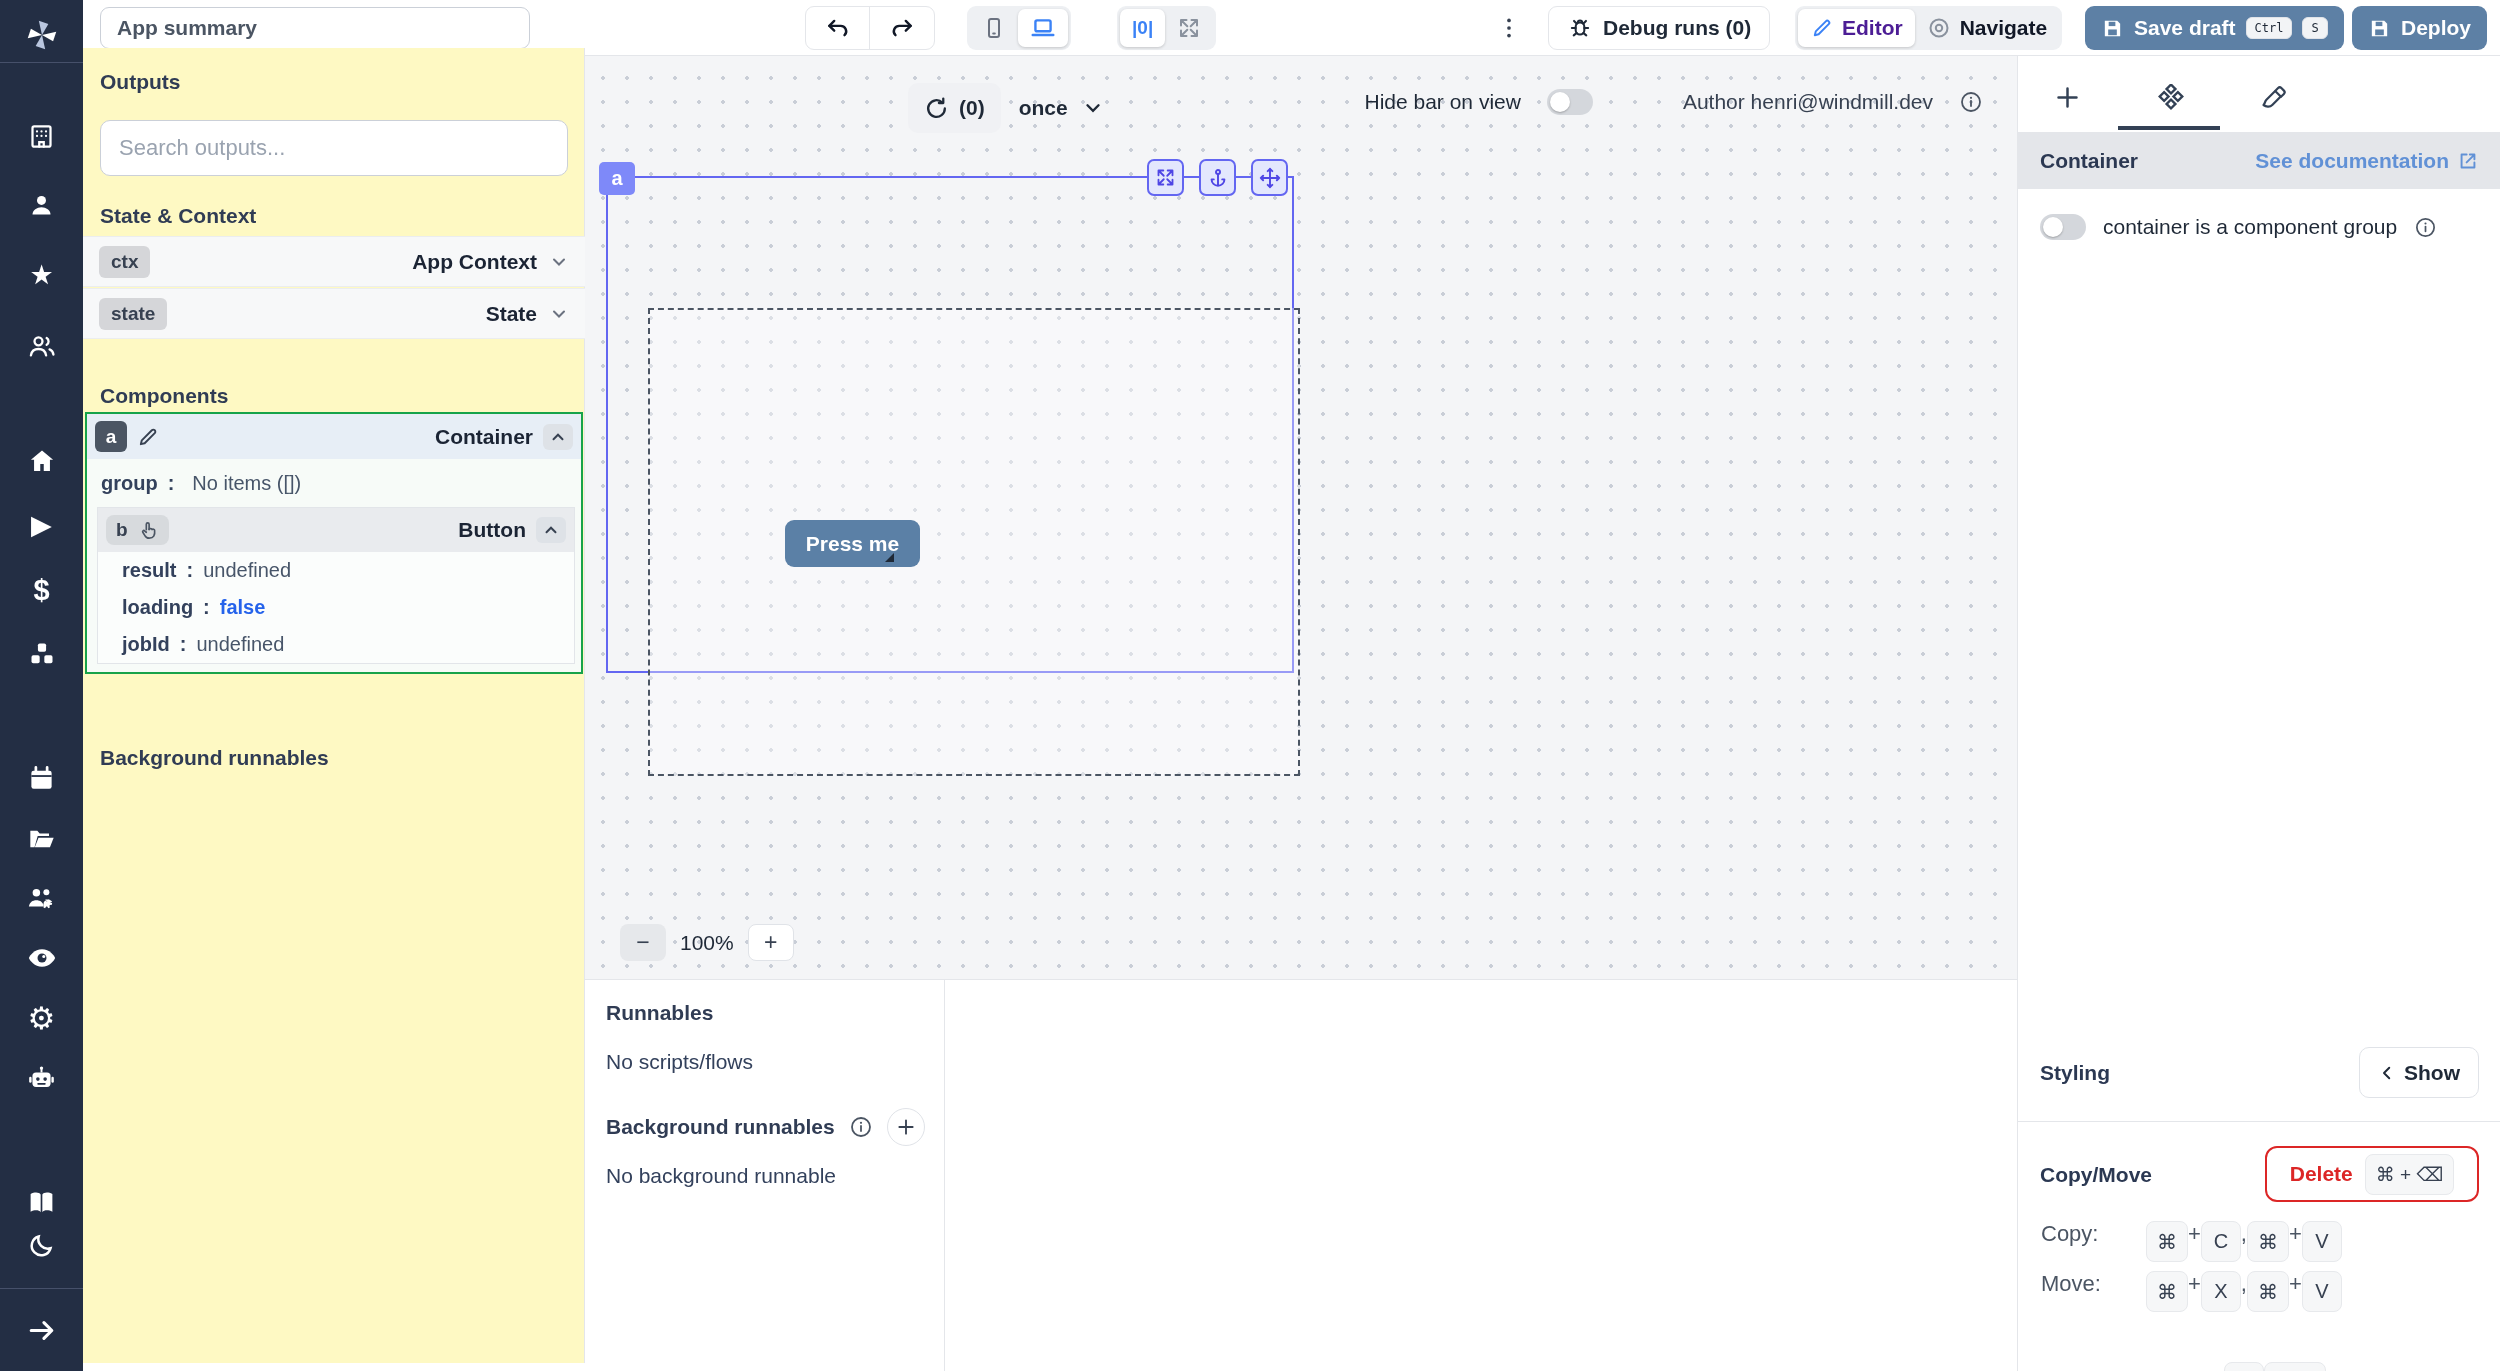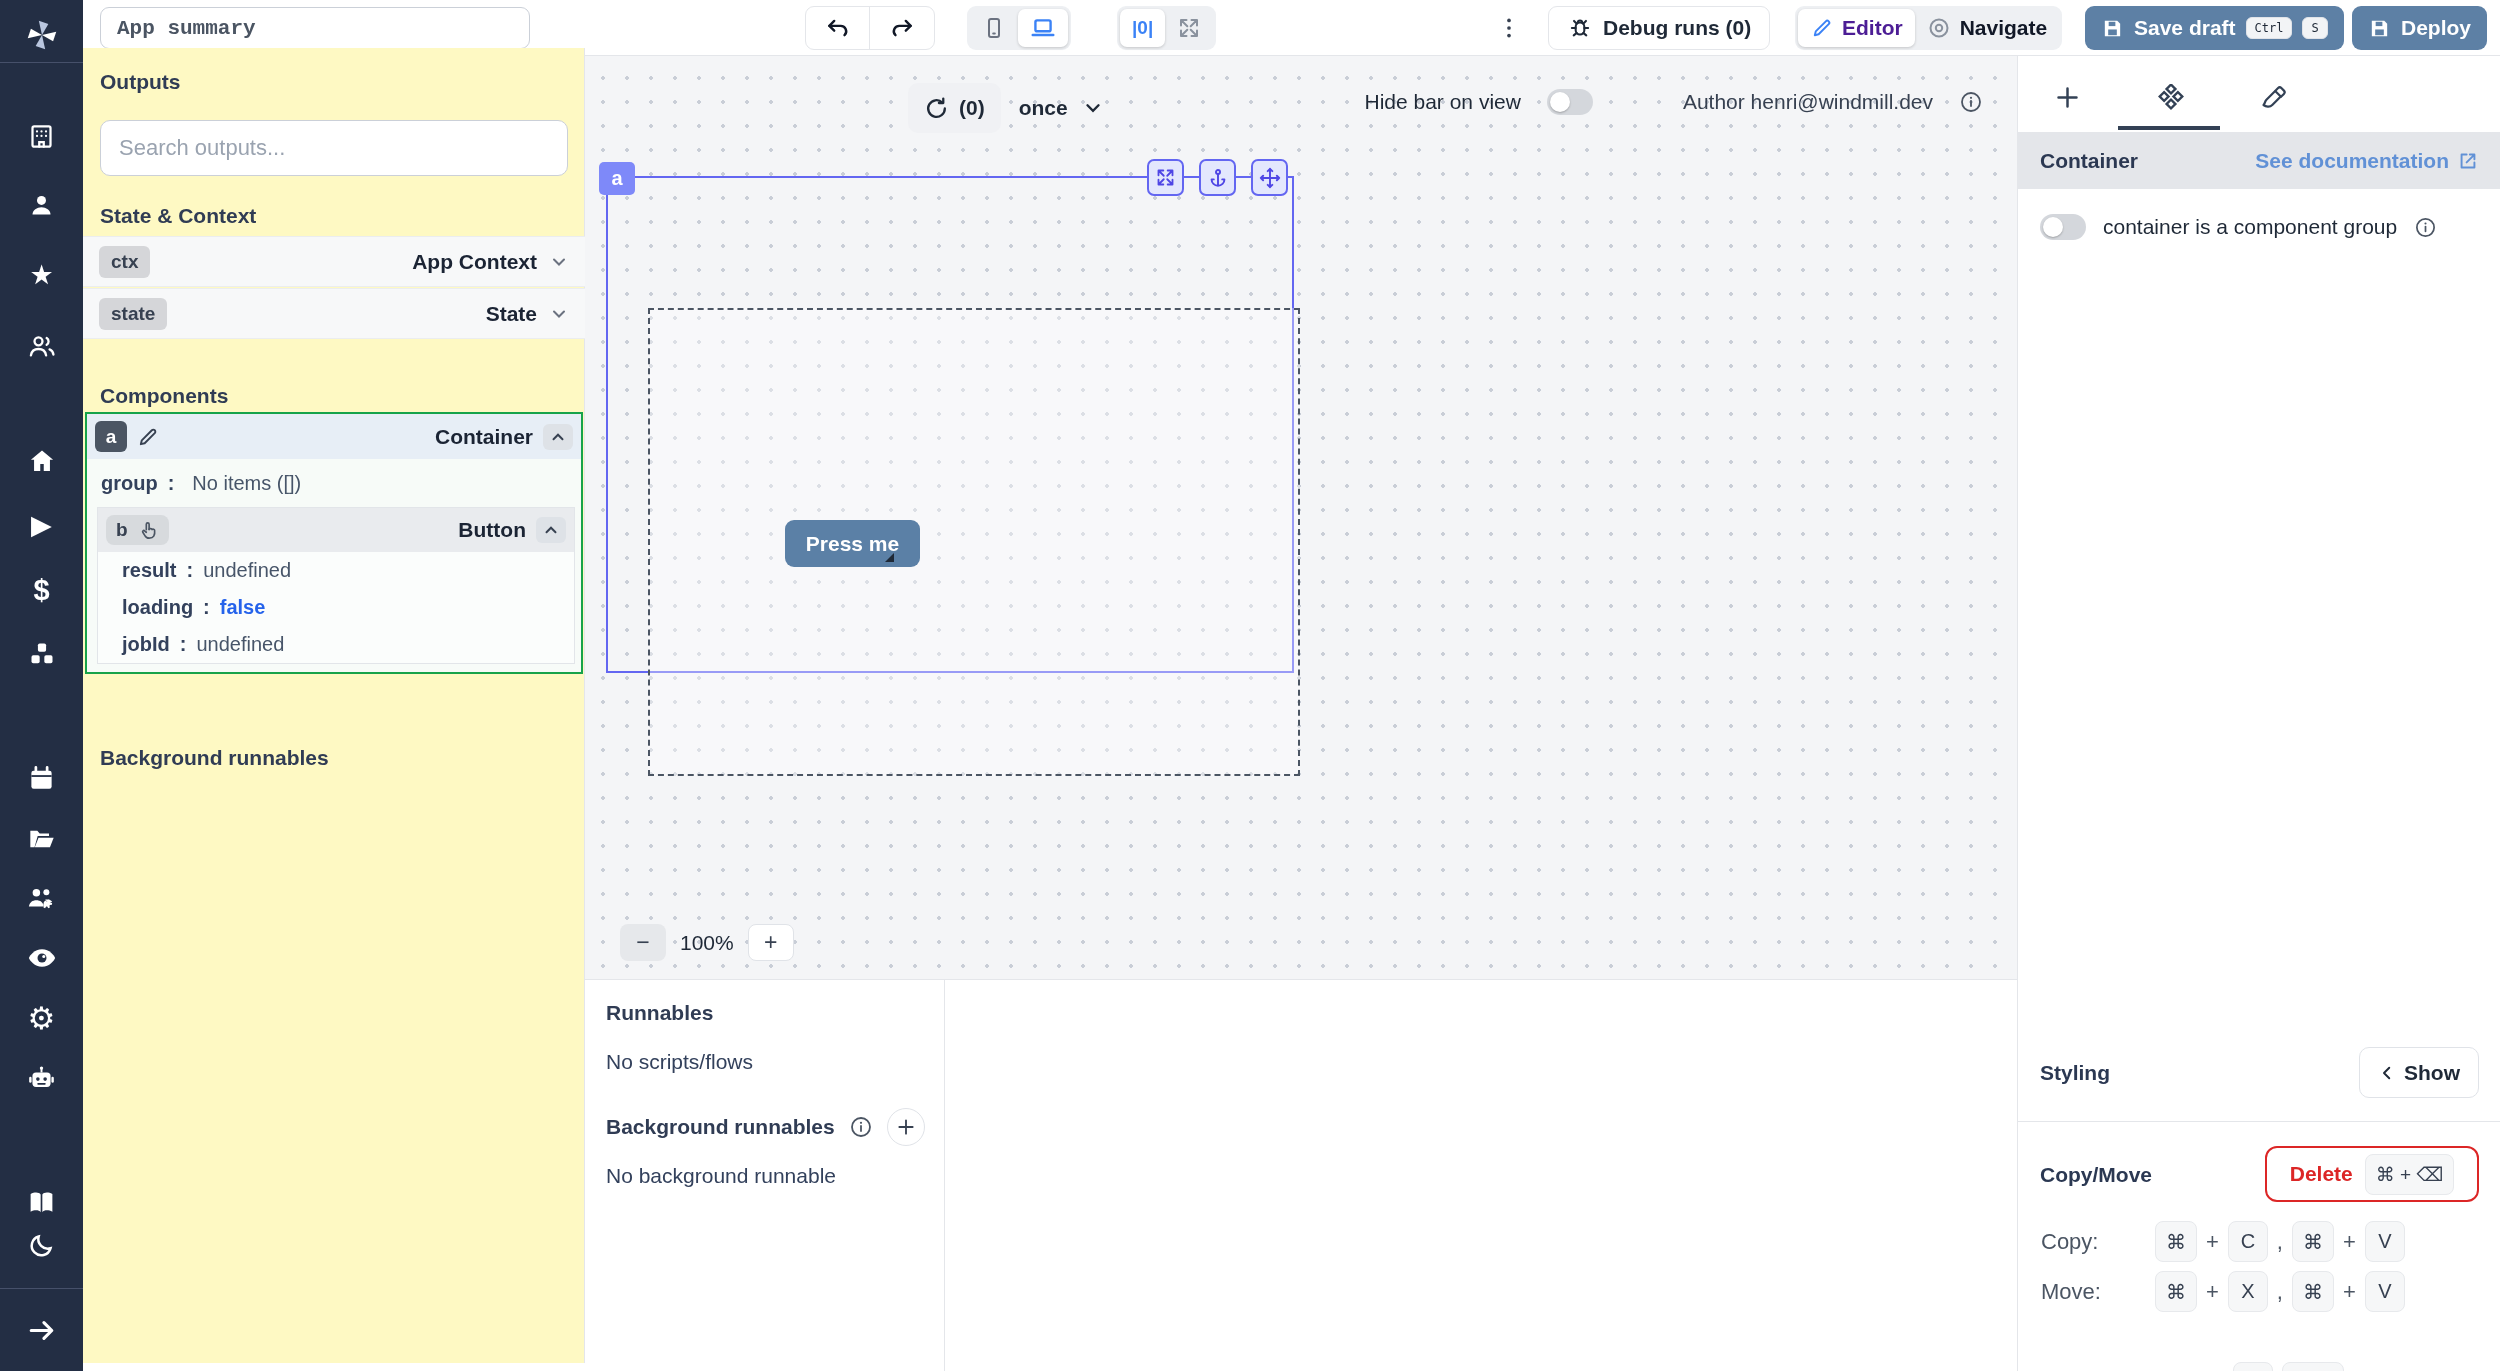--- a/index.html
+++ b/index.html
@@ -12,21 +12,21 @@
   svg { display:block; }
 
   
   #sidebar { left:0; top:0; width:83px; height:1371px; background:#232e44; }
   .sb-ic { position:absolute; left:0; width:83px; display:flex; justify-content:center; color:#f4f6fa; }
   .sb-div { position:absolute; left:0; width:83px; border-top:1px solid #46506a; }
   .sb-glyph { font-size:27px; line-height:1; color:#fff; }
 
   
   #toolbar { left:83px; top:0; width:2417px; height:56px; background:#fff; border-bottom:1px solid #e4e6ea; }
-  #app-summary { position:absolute; left:17px; top:7px; width:430px; height:42px; border:1px solid #cbd0d8; border-radius:9px; padding:0 16px; font-size:21px; font-weight:bold; color:#4b5563; font-family:Liberation Mono, monospace; outline:none; background:#fff; }
+  #app-summary { position:absolute; left:17px; top:7px; width:430px; height:42px; border:1px solid #cbd0d8; border-radius:9px; padding:0 16px; font-size:21px; font-weight:bold; color:#4b5563; font-family:Liberation Sans, sans-serif; outline:none; background:#fff; }
   .tb-group { position:absolute; top:6px; height:44px; display:flex; align-items:center; }
   .btn-pair { border:1px solid #e4e6ea; border-radius:9px; background:#fff; overflow:hidden; }
   .btn-pair > div { width:64px; height:42px; display:flex; align-items:center; justify-content:center; color:#111827; }
   .btn-pair > div:first-child { border-right:1px solid #e4e6ea; }
   .seg { background:#eef0f3; border-radius:9px; padding:3px; display:flex; align-items:center; }
   .seg-item { height:38px; display:flex; align-items:center; justify-content:center; border-radius:7px; color:#6b7280; padding:0 12px; }
   .seg-item.active { background:#fff; box-shadow:0 1px 3px rgba(0,0,0,.18); color:#3b82f6; }
   .tb-btn { border:1px solid #e4e6ea; border-radius:9px; background:#fff; height:44px; display:flex; align-items:center; gap:10px; padding:0 18px; font-size:21px; font-weight:bold; color:#1f2937; }
   .blue-btn { background:#5d80a5; border-radius:9px; height:44px; display:flex; align-items:center; gap:10px; padding:0 16px; color:#fff; font-size:21px; font-weight:bold; }
   .kbd-w { background:#f2f4f6; border:1px solid #e0e3e8; border-radius:6px; color:#1f2937; font-family:"DejaVu Sans Mono",monospace; font-size:12px; padding:3px 8px; font-weight:normal; }
@@ -67,21 +67,21 @@
   
   #right-panel { left:2017px; top:56px; width:483px; height:1315px; background:#fff; border-left:1px solid #e4e6ea; }
   .tab { position:absolute; top:28px; color:#334155; }
   #tab-underline { position:absolute; left:100px; top:70px; width:102px; height:4px; background:#334155; }
   #rp-header { position:absolute; left:0; top:76px; width:483px; height:57px; background:#e4e6ea; display:flex; align-items:center; padding:0 22px; }
   .link-blue { color:#6191d6; font-weight:bold; font-size:21px; display:flex; align-items:center; gap:8px; }
   .rp-h { font-size:21px; font-weight:bold; color:#2b3852; }
   #show-btn { position:absolute; left:341px; top:991px; width:120px; height:51px; border:1px solid #e0e3e8; border-radius:10px; background:#fff; display:flex; align-items:center; justify-content:center; gap:8px; font-size:21px; font-weight:bold; color:#1f2937; }
   #delete-btn { position:absolute; left:247px; top:1090px; width:214px; height:56px; border:2px solid #dc2626; border-radius:12px; background:#fff; display:flex; align-items:center; justify-content:center; gap:12px; }
   .kbd { background:#f6f7f8; border:1px solid #e7e9ec; border-radius:8px; min-width:40px; height:41px; display:inline-flex; align-items:center; justify-content:center; font-size:20px; color:#374151; padding:0 10px; }
-  .sc-line { position:absolute; left:23px; display:flex; align-items:center; gap:9px; font-size:22px; color:#4b5563; }
+  .sc-line { position:absolute; left:23px; display:flex; align-items:flex-start; font-size:22px; color:#4b5563; }
 </style>
 </head>
 <body>
 
 <div id="app">
 
   <div id="sidebar" class="abs">
     <div class="sb-ic" style="top:16px">
       <svg width="38" height="38" viewBox="0 0 24 24">
           <g>

